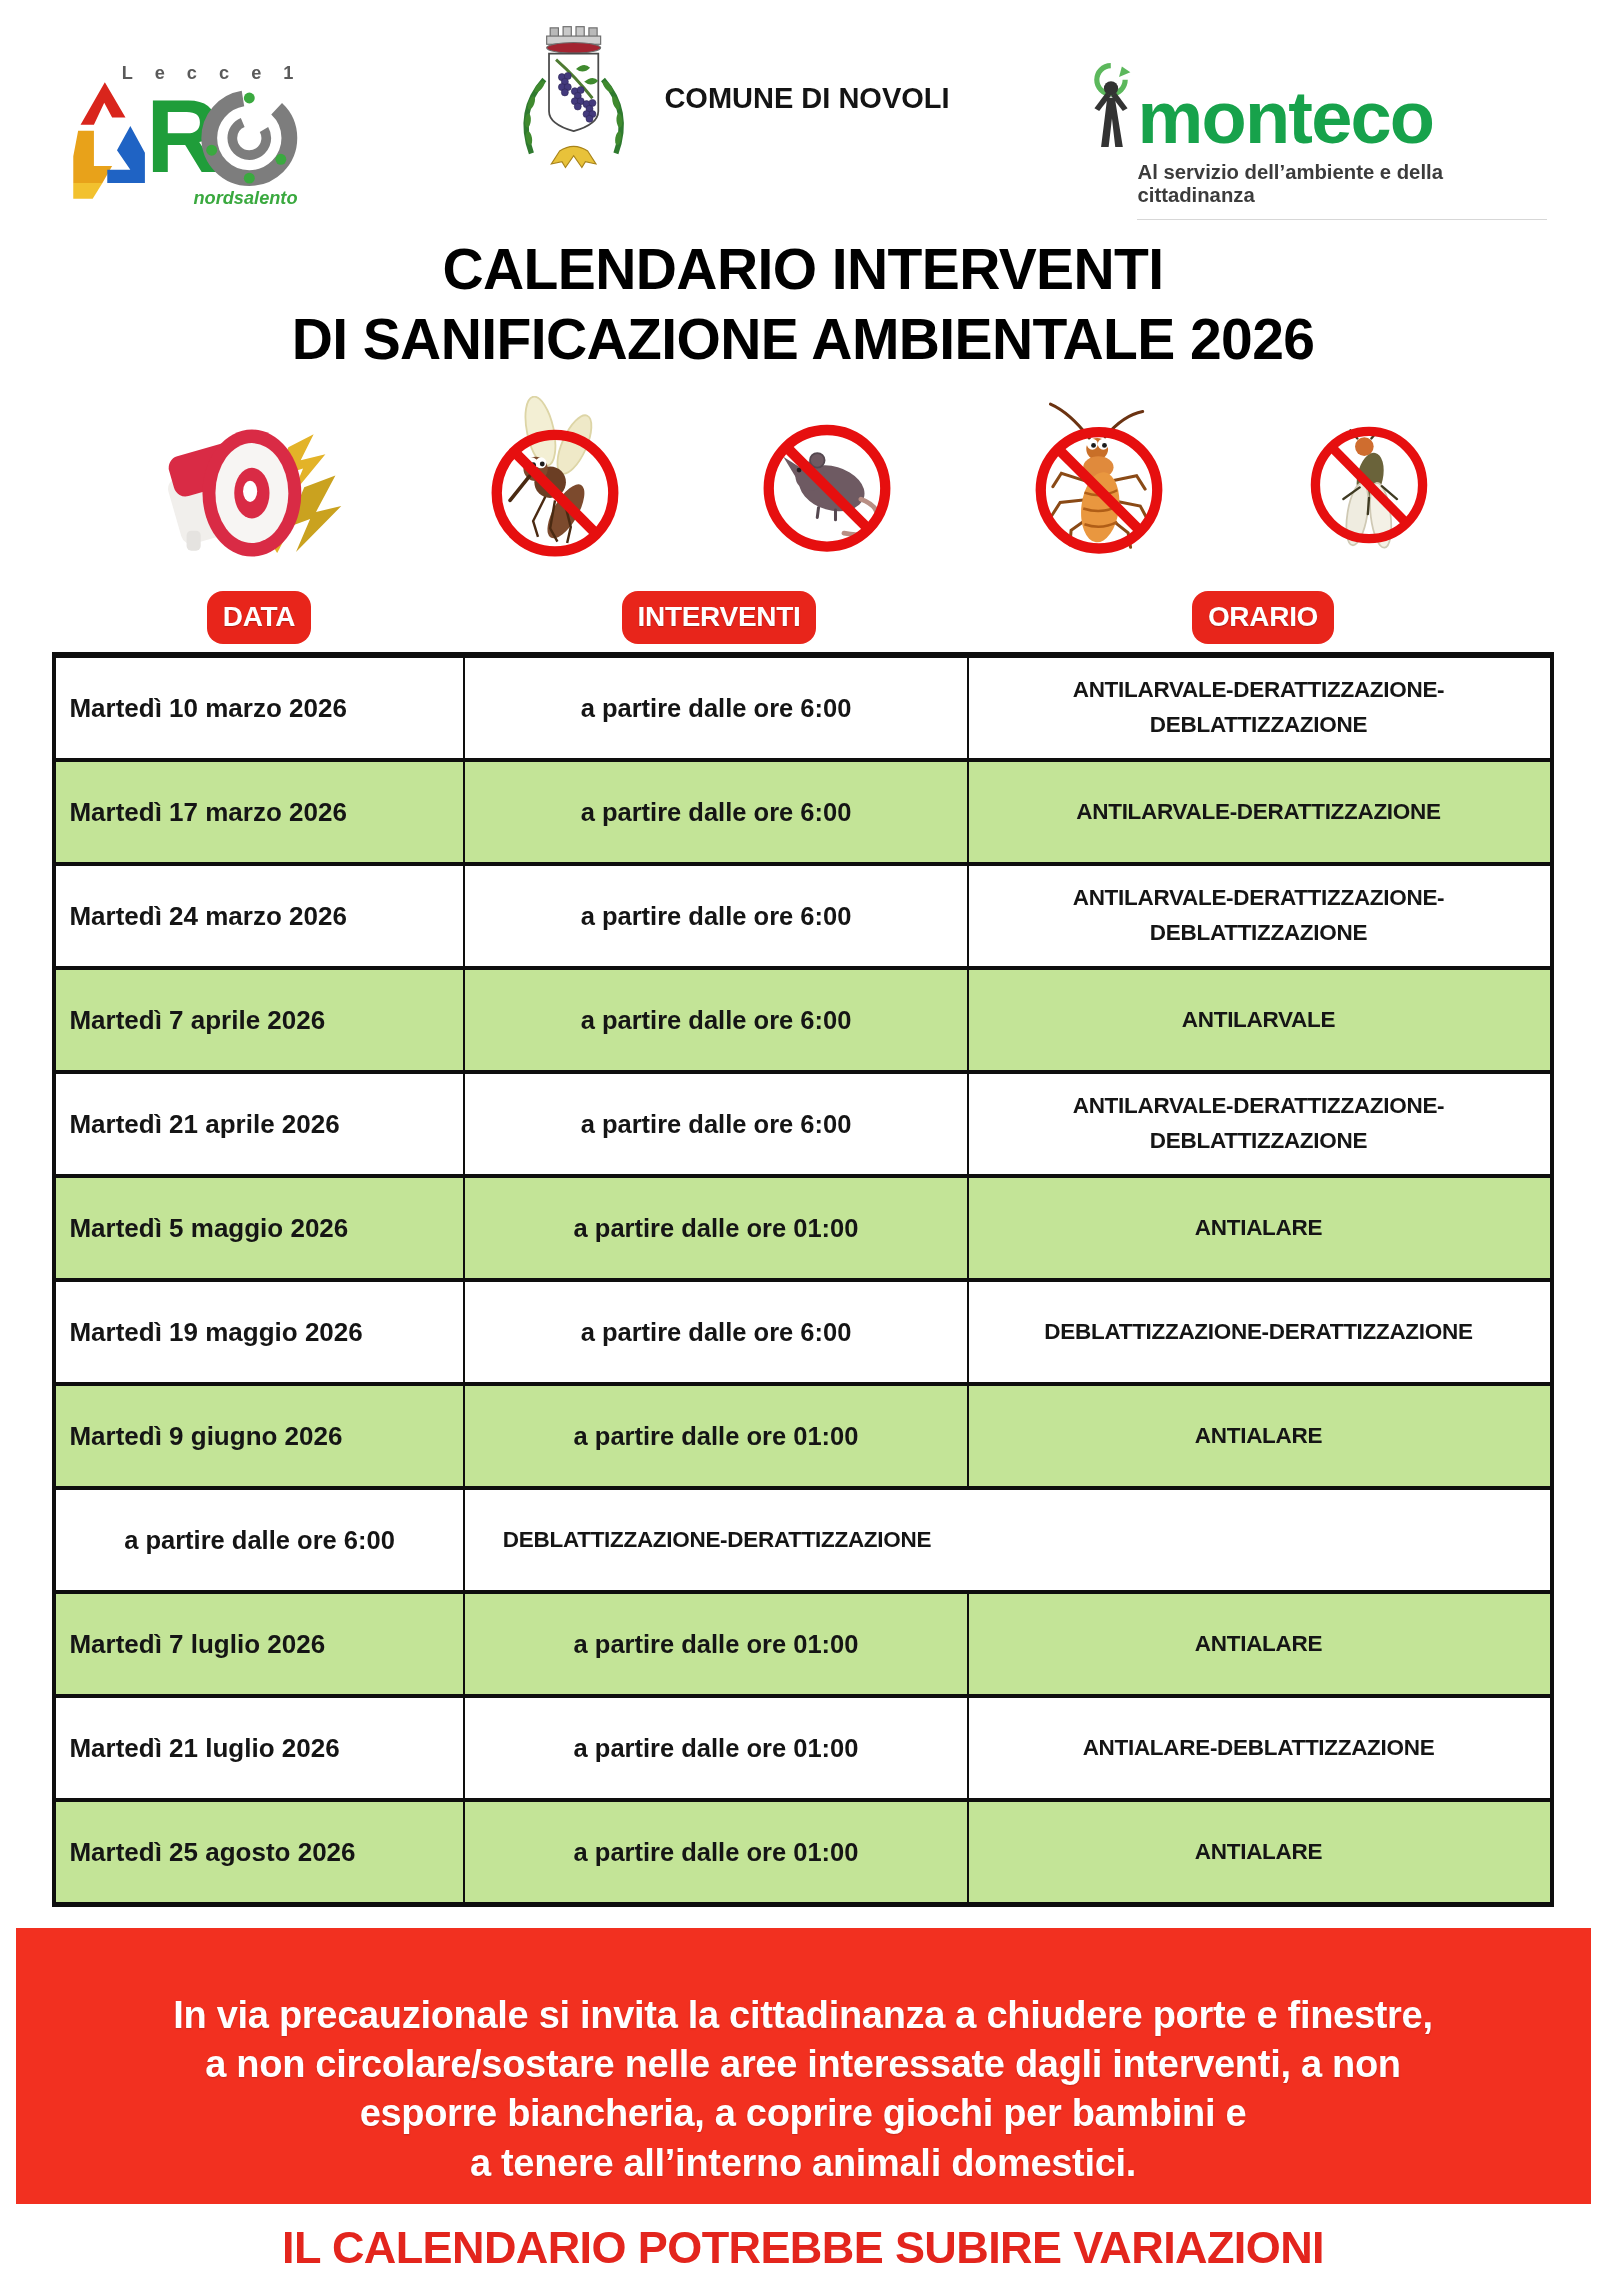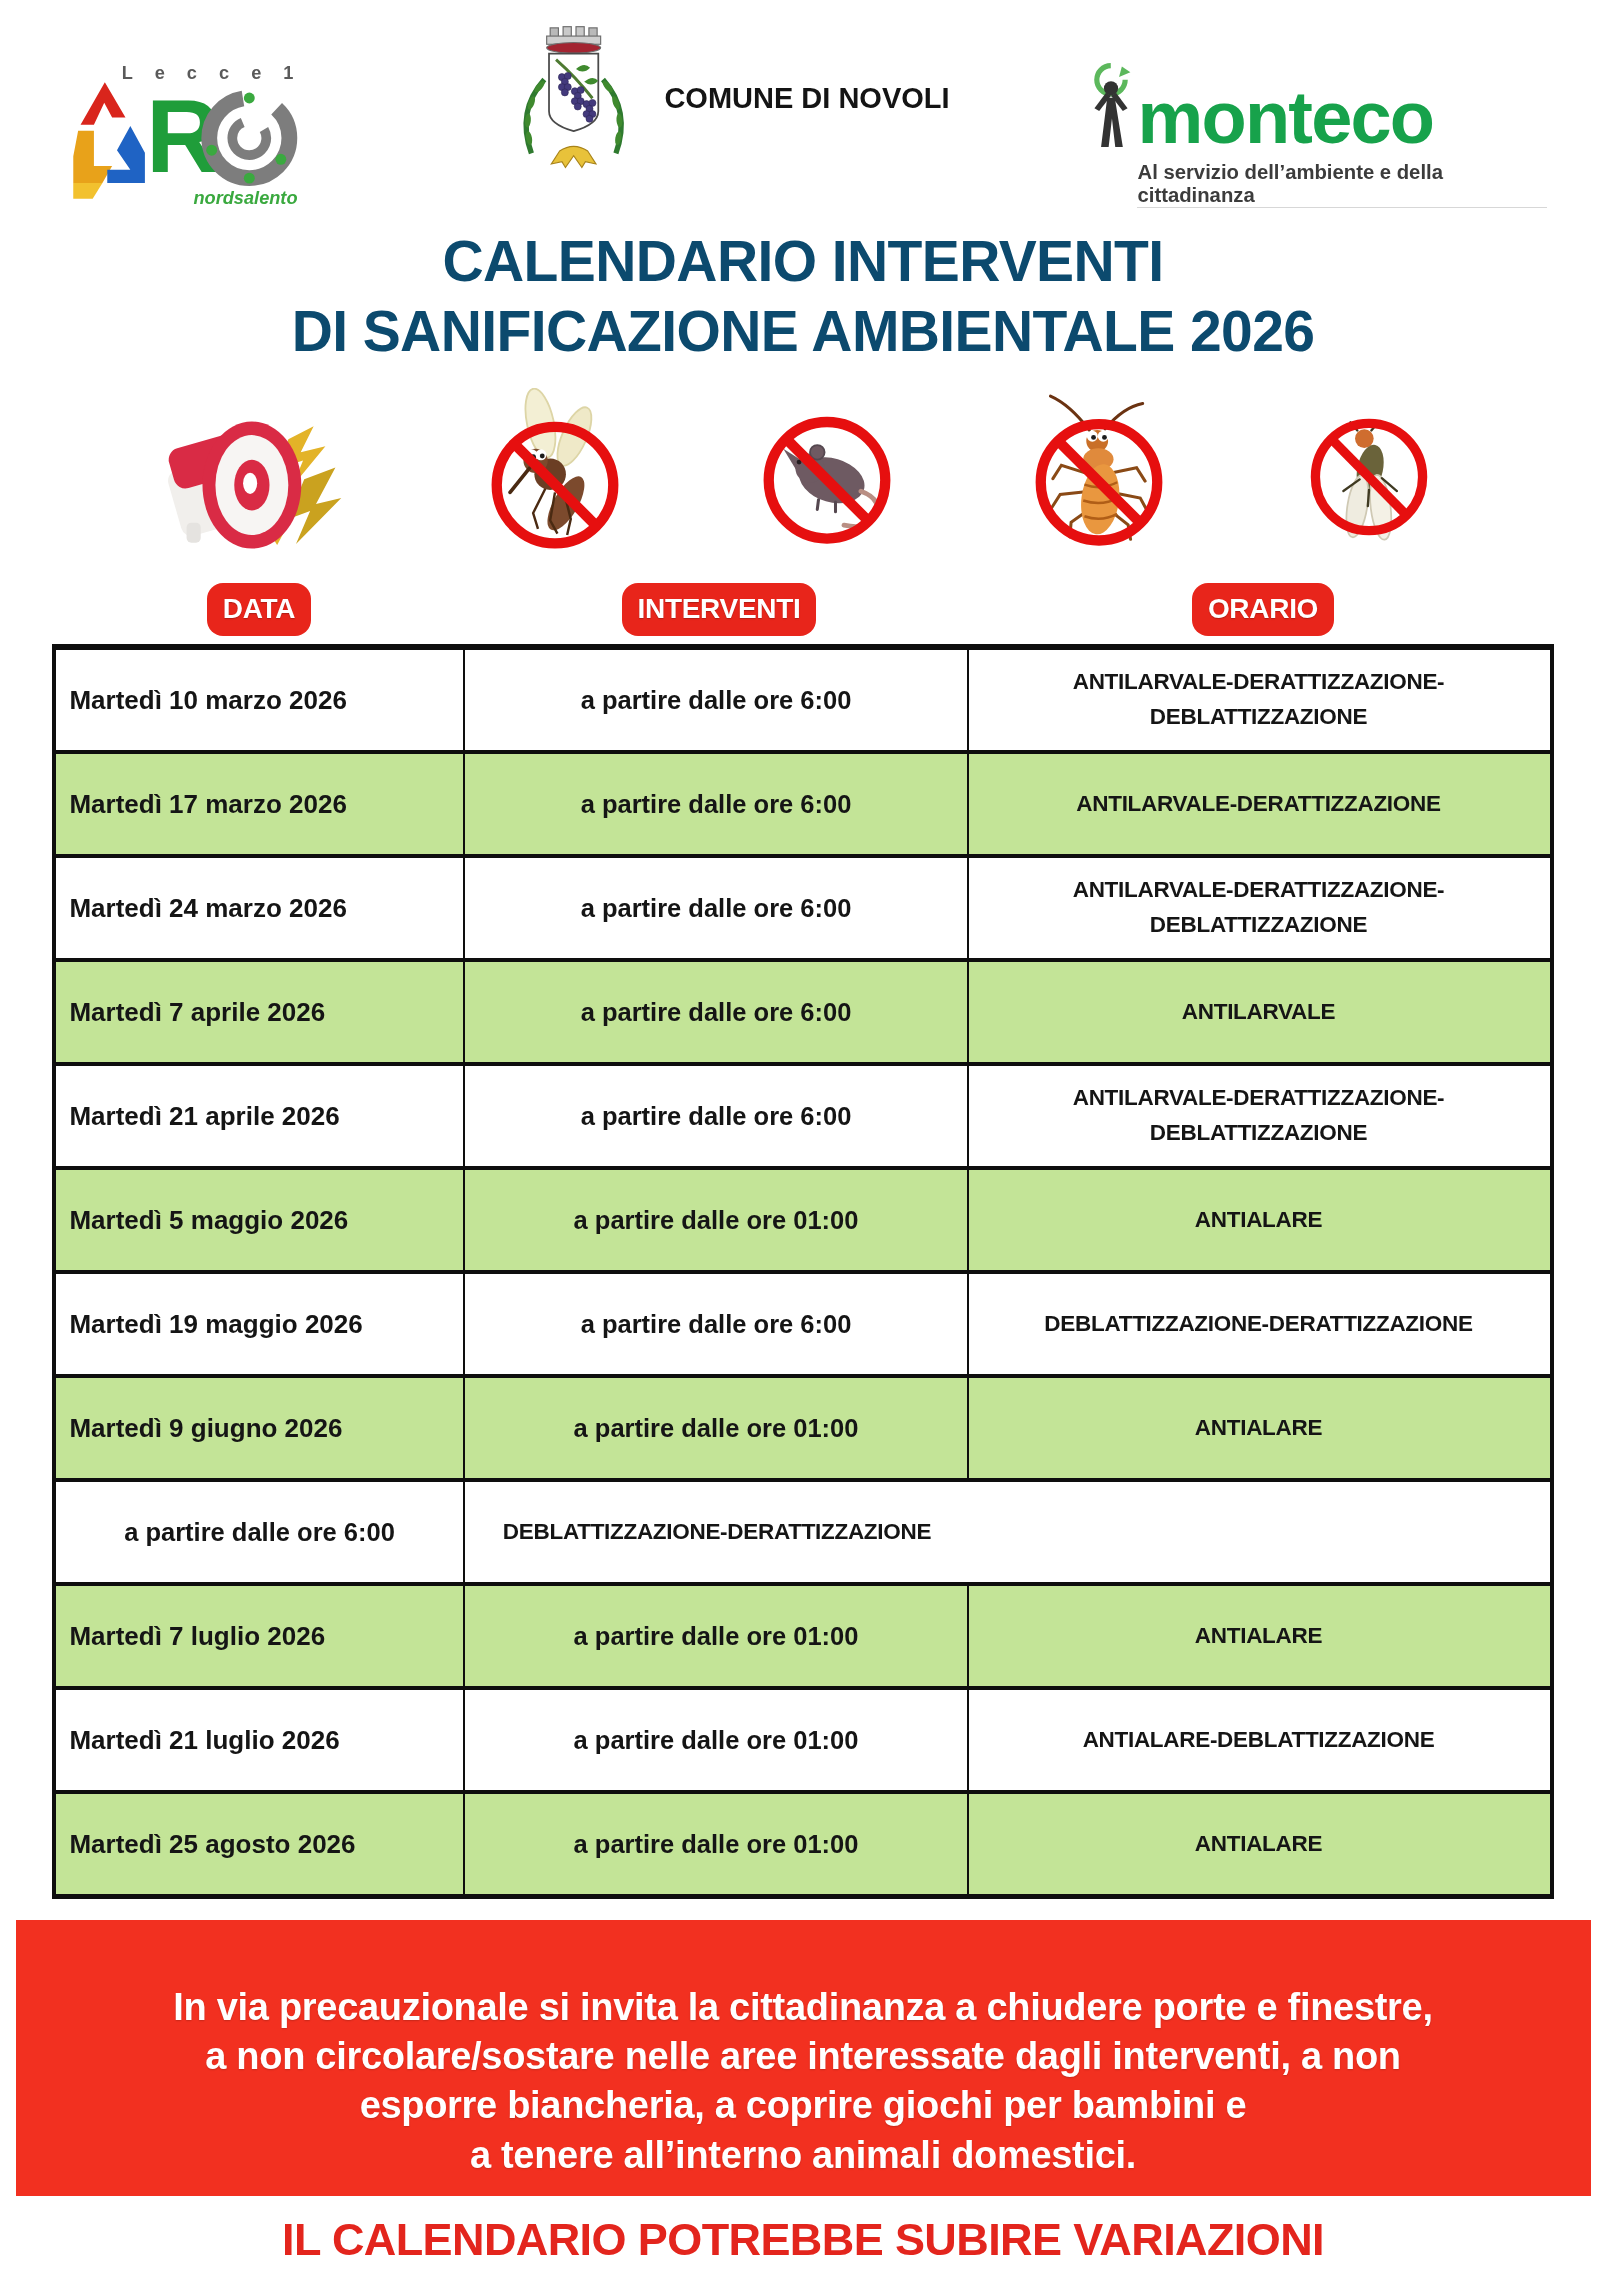--- a/index.html
+++ b/index.html
@@ -33,27 +33,27 @@
   }
   .monteco-block{display:flex;flex-direction:column;align-items:flex-start;margin-top:29px;width:462px;}
   .monteco-row{display:flex;align-items:flex-end;}
   .monteco-word{
     font-size:74px;font-weight:bold;color:#17a24b;
     letter-spacing:-1.8px;line-height:0.9;text-transform:lowercase;
   }
   .monteco-tagline{
     margin-top:8.5px;margin-left:52px;
     font-size:20.3px;font-weight:600;color:#3c3c3c;letter-spacing:0px;
-    border-bottom:1.8px solid #d7d7d7;padding-bottom:0;
+    border-bottom:1.8px solid #d7d7d7;padding-bottom:12px;
   }
   
   .title{
-    margin-top:22px;
+    margin-top:30px;
     text-align:center;
-    color:#0c4a6e;
+    color:#000000;
     font-weight:bold;
     font-size:57px;
     line-height:1.22;
     letter-spacing:-0.6px;
   }
   
   .icons-row{
     margin-top:16px;
     padding:0 152px 0 140px;
     height:185px;

